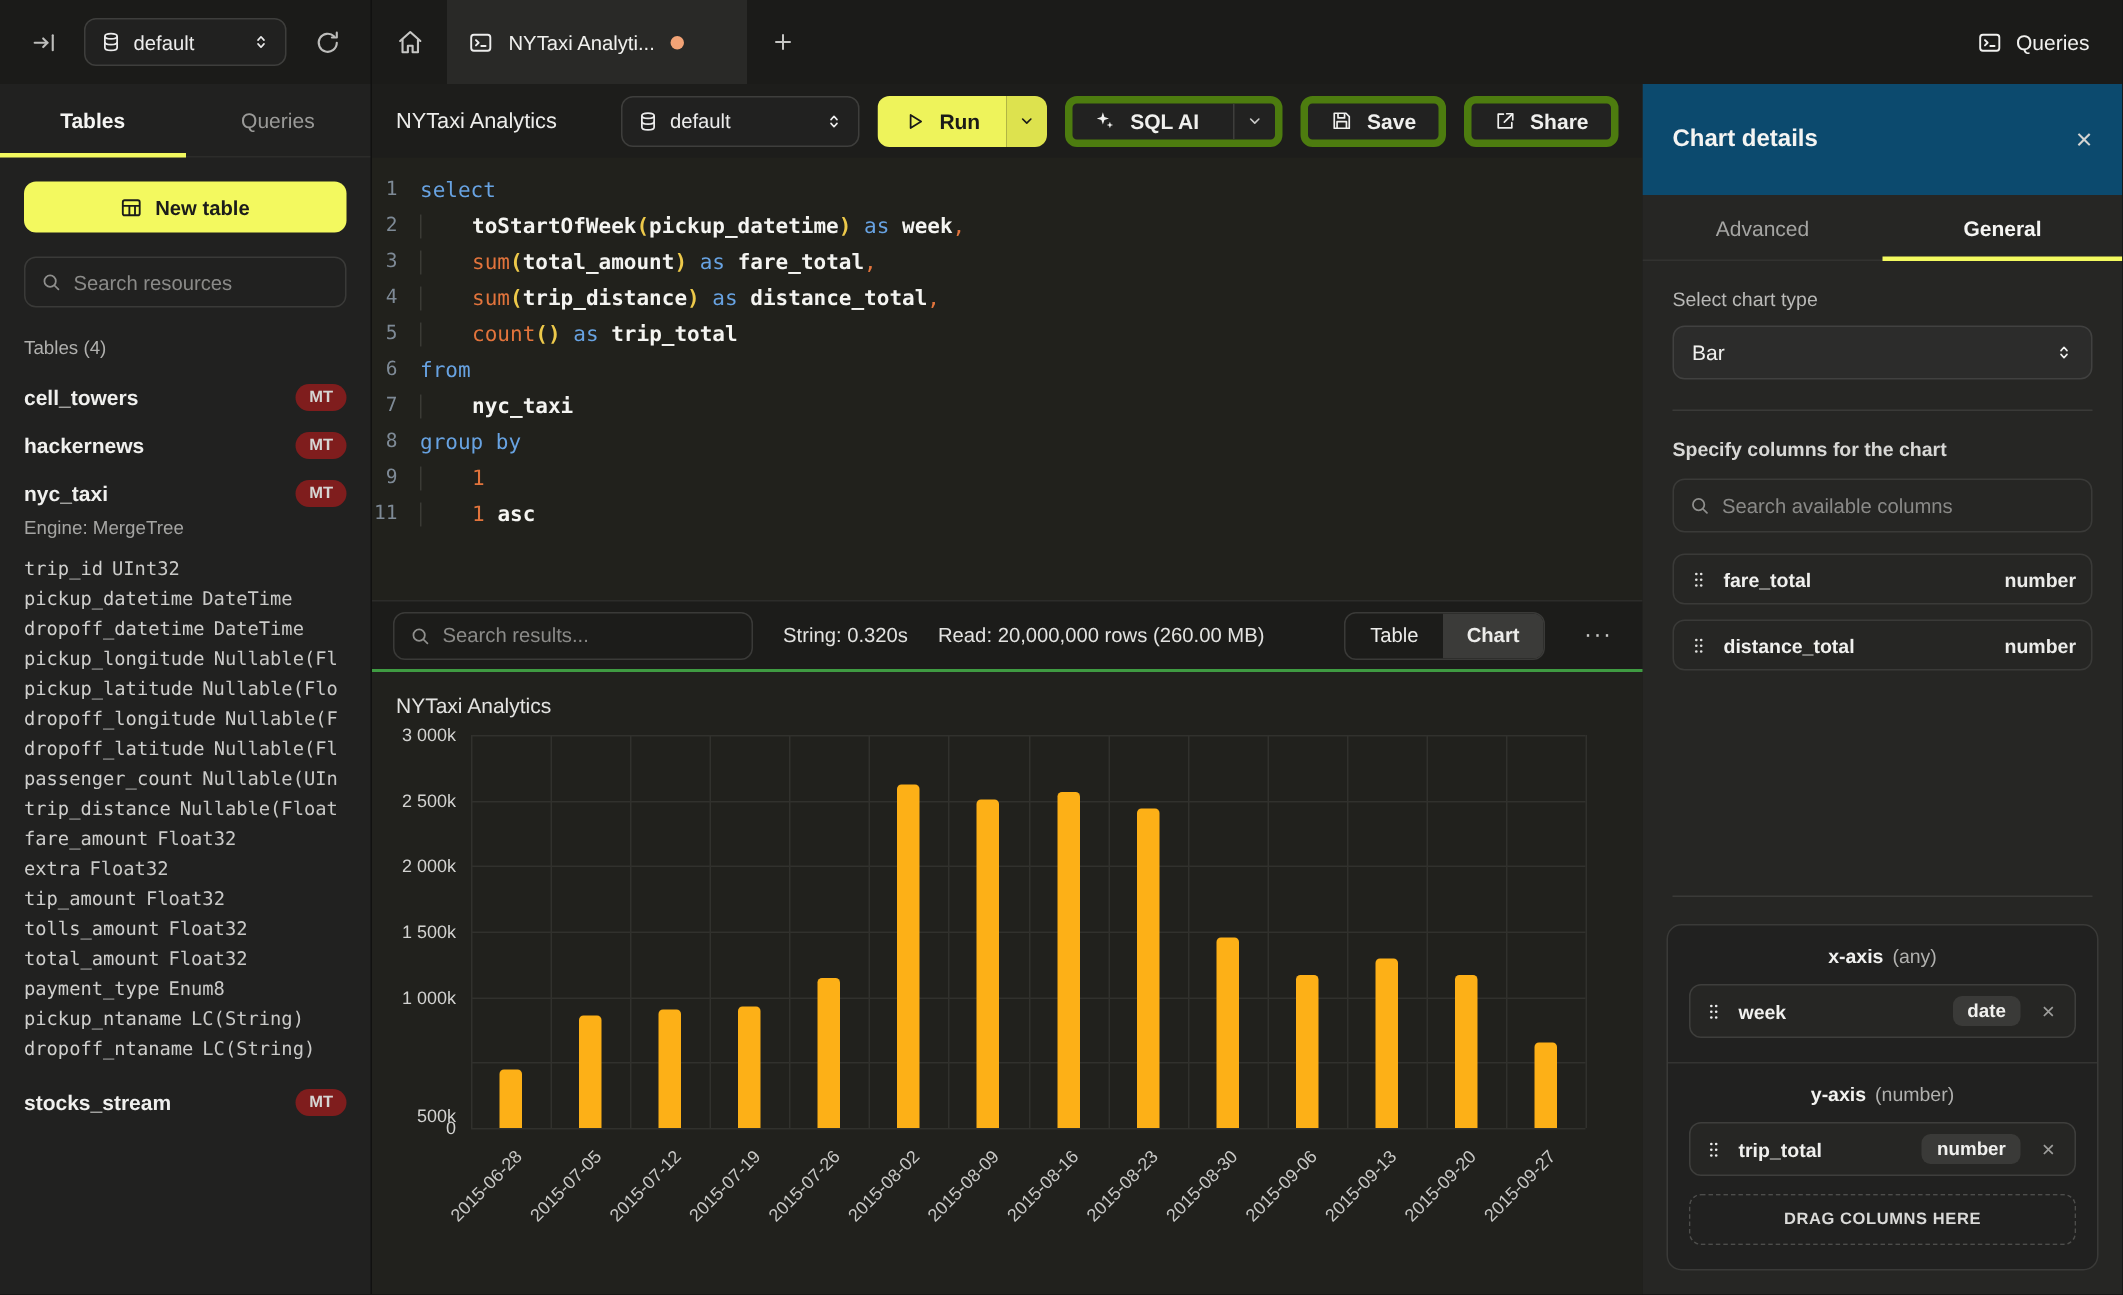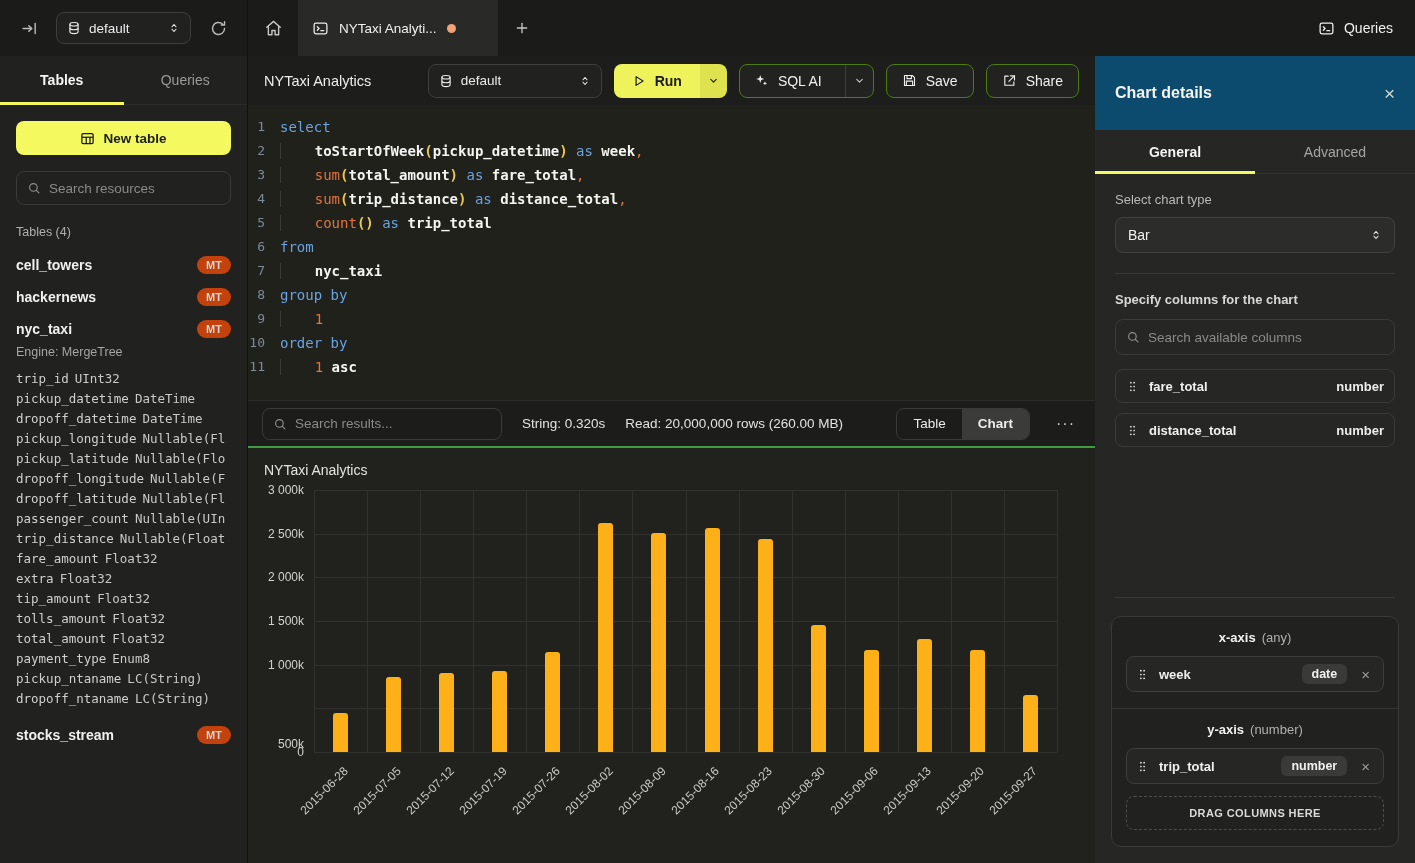--- a/index.html
+++ b/index.html
@@ -32,35 +32,35 @@
   .side-tab.active { color:#f5f5f3; font-weight:700; }
   .side-tab.active::after { content:""; position:absolute; left:0; right:0; bottom:-1px; height:3px; background:#f3f95f; }
   .new-table-btn { margin:16px; height:34px; flex:none; background:#f3f95f; color:#1c1c1a; font-weight:700; font-size:13.5px; border:none; border-radius:8px; display:flex; align-items:center; justify-content:center; gap:8px; cursor:pointer; }
   .side-search { margin:0 16px 14px; height:34px; flex:none; border:1px solid #3a3a38; border-radius:8px; display:flex; align-items:center; gap:8px; padding:0 10px; color:#8f8f8d; }
   .side-search input, .res-search input, .panel-search input { background:transparent; border:none; outline:none; color:#e8e8e6; font-size:13.5px; width:100%; font-family:"Liberation Sans",sans-serif; }
   .side-search input::placeholder, .res-search input::placeholder, .panel-search input::placeholder { color:#8a8a88; }
   .side-scroll { flex:1; overflow:hidden; padding-bottom:10px; }
   .tables-label { font-size:12.5px; color:#b0b0ae; margin:6px 16px 10px; }
   .tbl-row { display:flex; align-items:center; justify-content:space-between; padding:7px 16px; cursor:pointer; }
   .tbl-name { font-size:14px; font-weight:700; color:#f0f0ee; }
-  .mt-badge { background:#c2410c; color:#d5d5d3; font-size:11px; font-weight:700; border-radius:10px; padding:3px 9px; }
+  .mt-badge { background:#7f1d1d; color:#d5d5d3; font-size:11px; font-weight:700; border-radius:10px; padding:3px 9px; }
   .engine-line { font-size:12.5px; color:#a5a5a3; padding:0 16px 8px; }
   .col-list { padding:2px 16px 10px; font-family:"DejaVu Sans Mono", monospace; }
   .col-row { display:flex; font-size:12.5px; line-height:20px; color:#cfcfcd; white-space:nowrap; gap:6px; }
   .col-row .ct { color:#c9c9c7; }
 
   
   .main { flex:1; min-width:0; display:flex; flex-direction:column; background:#1d1d1b; }
   .toolbar { height:49px; flex:none; display:flex; align-items:center; padding:0 16px; gap:12px; }
   .page-title { font-size:14.5px; color:#ededeb; flex:1; }
   .tb-db { width:165px; height:34px; }
   .run-btn { height:34px; display:flex; align-items:stretch; border-radius:8px; overflow:hidden; cursor:pointer; }
   .run-main { background:#eef35b; color:#1a1a18; display:flex; align-items:center; gap:9px; padding:0 18px; font-size:14px; font-weight:700; }
   .run-caret { background:#dde24e; width:27px; display:flex; align-items:center; justify-content:center; color:#1a1a18; }
-  .ghost-btn { height:34px; border:1px solid #4d7c0f; background:#222221; border-radius:8px; display:flex; align-items:center; gap:9px; padding:0 15px; color:#f0f0ee; font-size:14px; font-weight:400; cursor:pointer; }
+  .ghost-btn { height:34px; border:5px solid #4d7c0f; background:#222221; border-radius:8px; display:flex; align-items:center; gap:9px; padding:0 15px; color:#f0f0ee; font-size:14px; font-weight:700; cursor:pointer; }
   .sqlai-btn { padding:0; overflow:hidden; }
   .sqlai-main { display:flex; align-items:center; gap:9px; padding:0 14px; height:100%; }
   .sqlai-caret { width:28px; height:100%; display:flex; align-items:center; justify-content:center; border-left:1px solid #3e3e3c; color:#c9c9c7; }
 
   
   .editor { height:295px; flex:none; background:#21211c; padding:10px 0 0; overflow:hidden; font-family:"DejaVu Sans Mono", monospace; font-size:14px; }
   .code-line { display:flex; height:24px; line-height:24px; white-space:pre; }
   .ln { width:32px; flex:none; text-align:right; padding-right:15px; color:#7e8a96; font-size:13px; }
   .lc { color:#ececea; }
   .lc .kw { color:#68a3e2; }
@@ -411,21 +411,20 @@
       <div class="editor">
           <div class="code-line"><span class="ln">1</span><span class="lc"><span class="kw">select</span></span></div>
           <div class="code-line"><span class="ln">2</span><span class="lc"><span class="ind">    </span><span class="wb">toStartOfWeek</span><span class="pr">(</span><span class="wb">pickup_datetime</span><span class="pr">)</span><span class="pl"> </span><span class="kw">as</span><span class="pl"> </span><span class="wb">week</span><span class="or">,</span></span></div>
           <div class="code-line"><span class="ln">3</span><span class="lc"><span class="ind">    </span><span class="fn">sum</span><span class="pr">(</span><span class="wb">total_amount</span><span class="pr">)</span><span class="pl"> </span><span class="kw">as</span><span class="pl"> </span><span class="wb">fare_total</span><span class="or">,</span></span></div>
           <div class="code-line"><span class="ln">4</span><span class="lc"><span class="ind">    </span><span class="fn">sum</span><span class="pr">(</span><span class="wb">trip_distance</span><span class="pr">)</span><span class="pl"> </span><span class="kw">as</span><span class="pl"> </span><span class="wb">distance_total</span><span class="or">,</span></span></div>
           <div class="code-line"><span class="ln">5</span><span class="lc"><span class="ind">    </span><span class="fn">count</span><span class="pr">()</span><span class="pl"> </span><span class="kw">as</span><span class="pl"> </span><span class="wb">trip_total</span></span></div>
           <div class="code-line"><span class="ln">6</span><span class="lc"><span class="kw">from</span></span></div>
           <div class="code-line"><span class="ln">7</span><span class="lc"><span class="ind">    </span><span class="wb">nyc_taxi</span></span></div>
           <div class="code-line"><span class="ln">8</span><span class="lc"><span class="kw">group by</span></span></div>
           <div class="code-line"><span class="ln">9</span><span class="lc"><span class="ind">    </span><span class="or">1</span></span></div>
-          <div class="code-line"><span class="ln">10</span><span class="lc"><span class="kw">order by</span></span></div>
           <div class="code-line"><span class="ln">11</span><span class="lc"><span class="ind">    </span><span class="or">1</span><span class="pl"> </span><span class="wb">asc</span></span></div>
         </div>
 
       <div class="results-bar">
         <div class="res-search">
           <span>
               <svg width="14" height="14" viewBox="0 0 24 24" fill="none" stroke="currentColor" stroke-width="2" stroke-linecap="round">
                 <circle cx="11" cy="11" r="6.5"></circle>
                 <path d="M16 16l4.5 4.5"></path>
               </svg>
@@ -513,25 +512,25 @@
         </div>
       </div>
     </main>
 
     <aside class="panel">
       <div class="panel-header">
         <div class="panel-title">Chart details</div>
         <div class="panel-close"><span>×</span></div>
       </div>
       <div class="panel-tabs">
+        <div class="panel-tab">
+            <span>Advanced</span>
+          </div>
         <div class="panel-tab active">
             <span>General</span>
-          </div>
-        <div class="panel-tab">
-            <span>Advanced</span>
           </div>
       </div>
       <div class="panel-body">
         <div class="panel-label">Select chart type</div>
         <div class="chart-type-select">
           <span>Bar</span>
           <span>
               <svg width="12" height="12" viewBox="0 0 24 24" fill="none" stroke="currentColor" stroke-width="2.2" stroke-linecap="round" stroke-linejoin="round">
                 <path d="M8 9.5l4-4.5 4 4.5"></path>
                 <path d="M8 14.5l4 4.5 4-4.5"></path>

